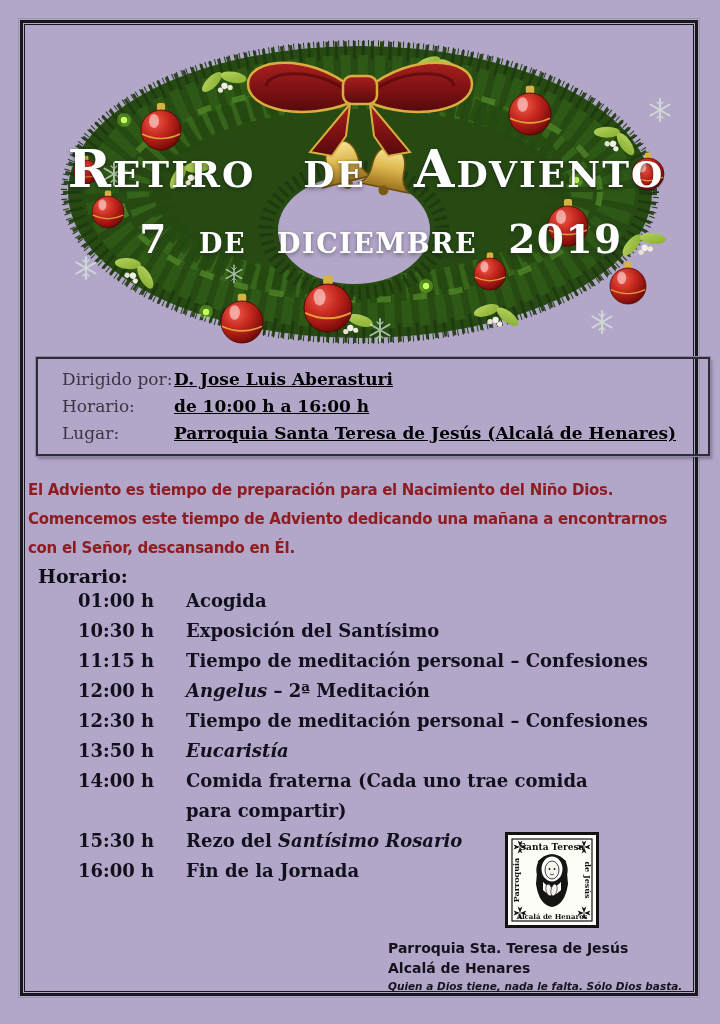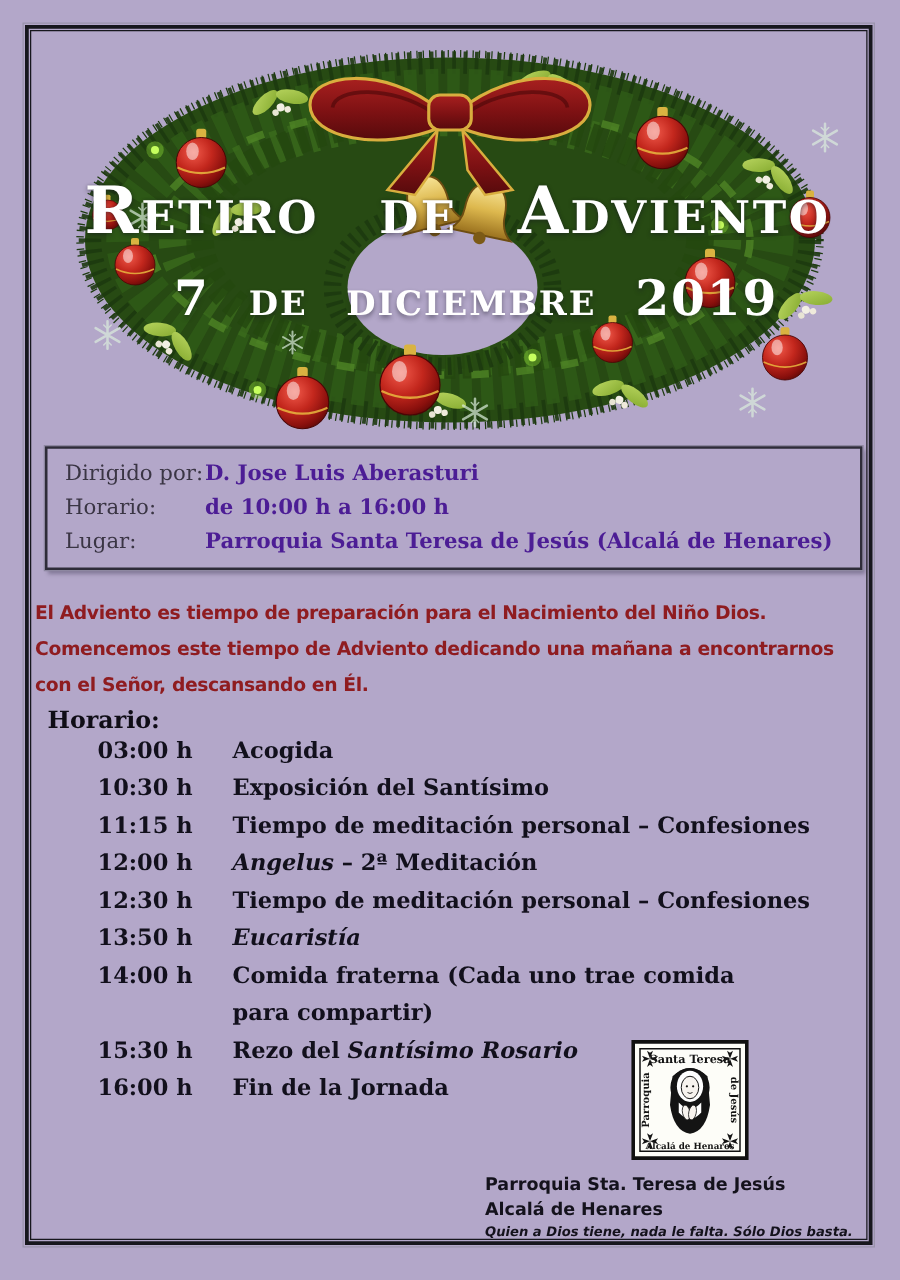--- a/index.html
+++ b/index.html
@@ -27,25 +27,25 @@
     font-variant:small-caps;font-weight:bold;font-size:39px;color:#ffffff;
     letter-spacing:1.5px;word-spacing:16px;
     text-shadow:0 2px 4px rgba(25,25,35,.45);
     margin-left:42px;
   }
 
   .info-box{
     position:absolute;left:36px;top:357px;width:622px;
     border:2px solid #2e2c38;
     box-shadow:0 0 0 1px #8d87a0, 2px 3px 3px rgba(40,35,60,.35);
-    padding:7px 14px;
+    padding:7px 24px;
   }
   .info-row{display:flex;line-height:27px;font-size:17px;}
   .info-label{width:112px;flex:none;color:#3a3544;}
-  .info-value{font-weight:bold;color:#4c1d95;}
+  .info-value{font-weight:bold;color:#000000;text-decoration:underline;}
 
   .intro{
     position:absolute;left:28px;right:28px;top:476px;text-align:left;
     font-family:"DejaVu Sans",sans-serif;font-weight:bold;font-size:15px;
     letter-spacing:-0.3px;line-height:29px;color:#8f1c20;white-space:pre-line;
   }
 
   .schedule-heading{
     position:absolute;left:38px;top:565px;font-size:19px;font-weight:bold;color:#0f0d16;
   }
@@ -211,21 +211,21 @@
     </div>
   </div>
 
   <div class="intro">El Adviento es tiempo de preparación para el Nacimiento del Niño Dios.
 Comencemos este tiempo de Adviento dedicando una mañana a encontrarnos
 con el Señor, descansando en Él.</div>
 
   <div class="schedule-heading">Horario:</div>
   <div class="schedule">
     <div class="srow">
-      <span class="stime">03:00 h</span>
+      <span class="stime">01:00 h</span>
       <span class="sdesc"><span>Acogida</span><em></em><span></span></span>
     </div>
     <div class="srow">
       <span class="stime">10:30 h</span>
       <span class="sdesc"><span>Exposición del Santísimo</span><em></em><span></span></span>
     </div>
     <div class="srow">
       <span class="stime">11:15 h</span>
       <span class="sdesc"><span>Tiempo de meditación personal – Confesiones</span><em></em><span></span></span>
     </div>

